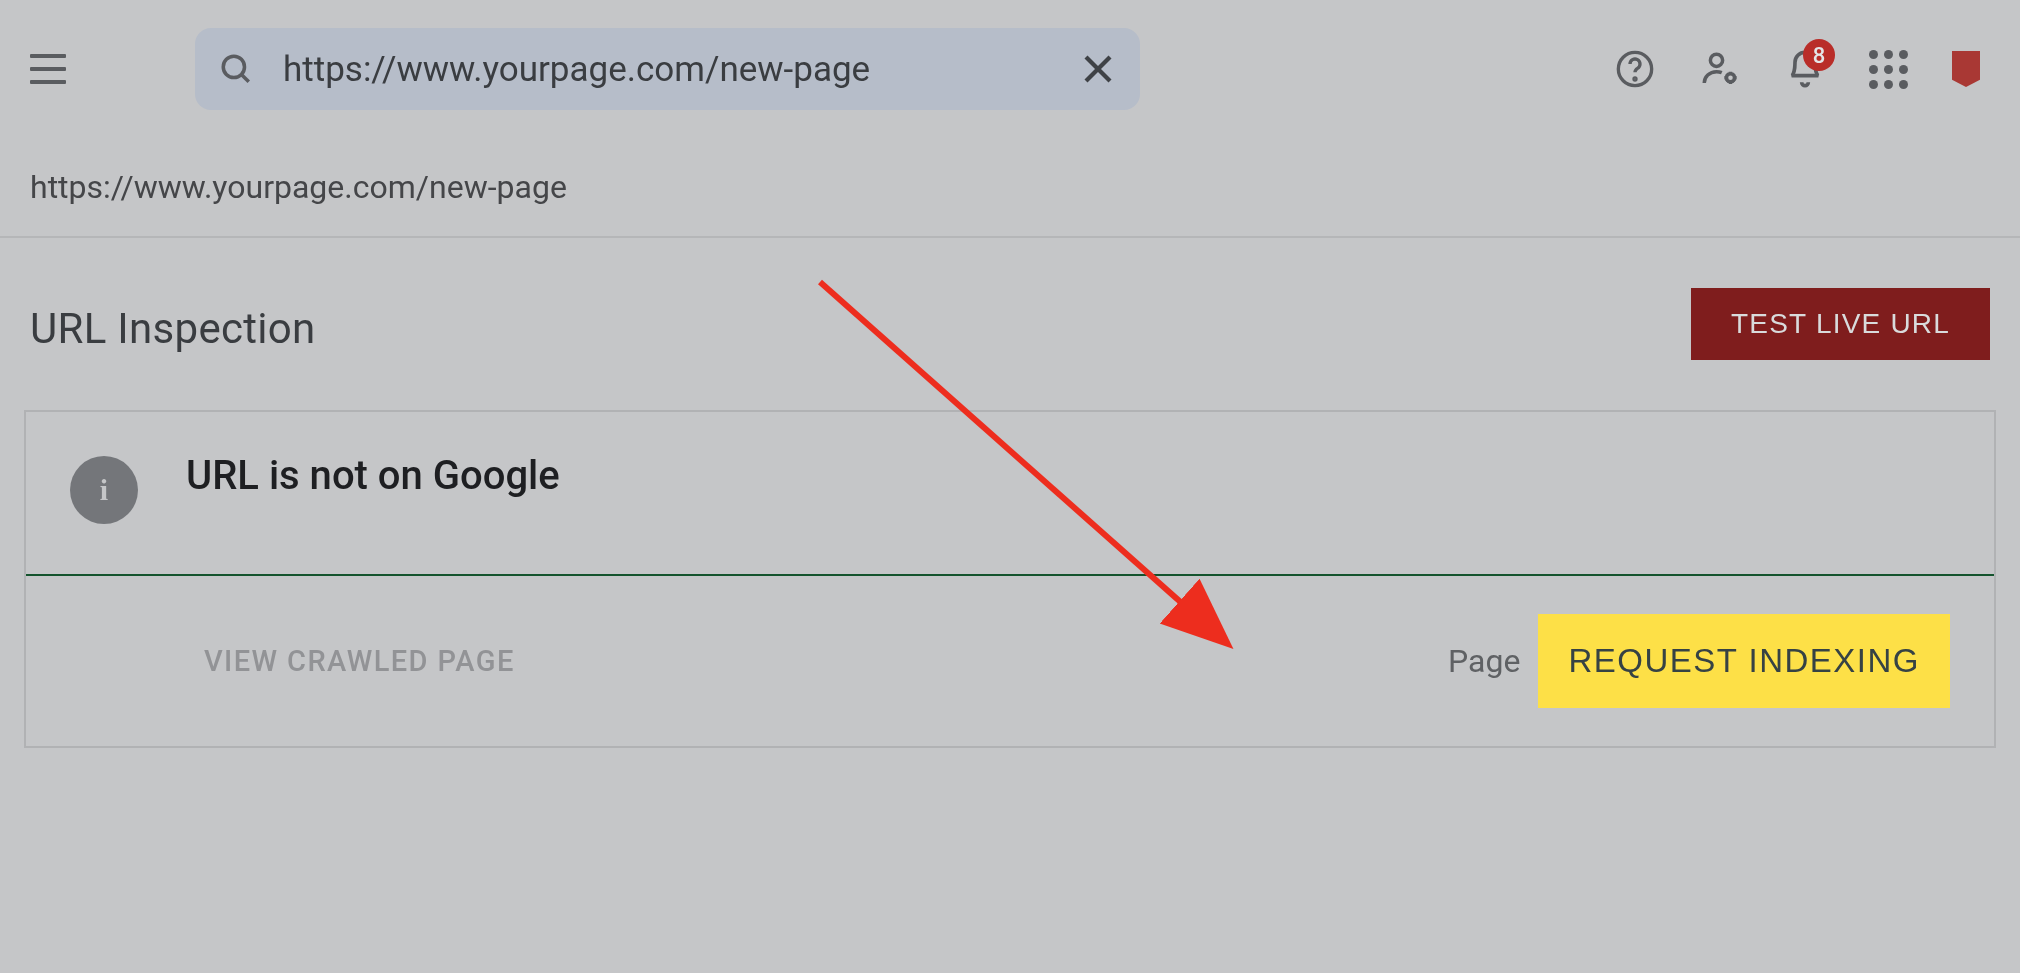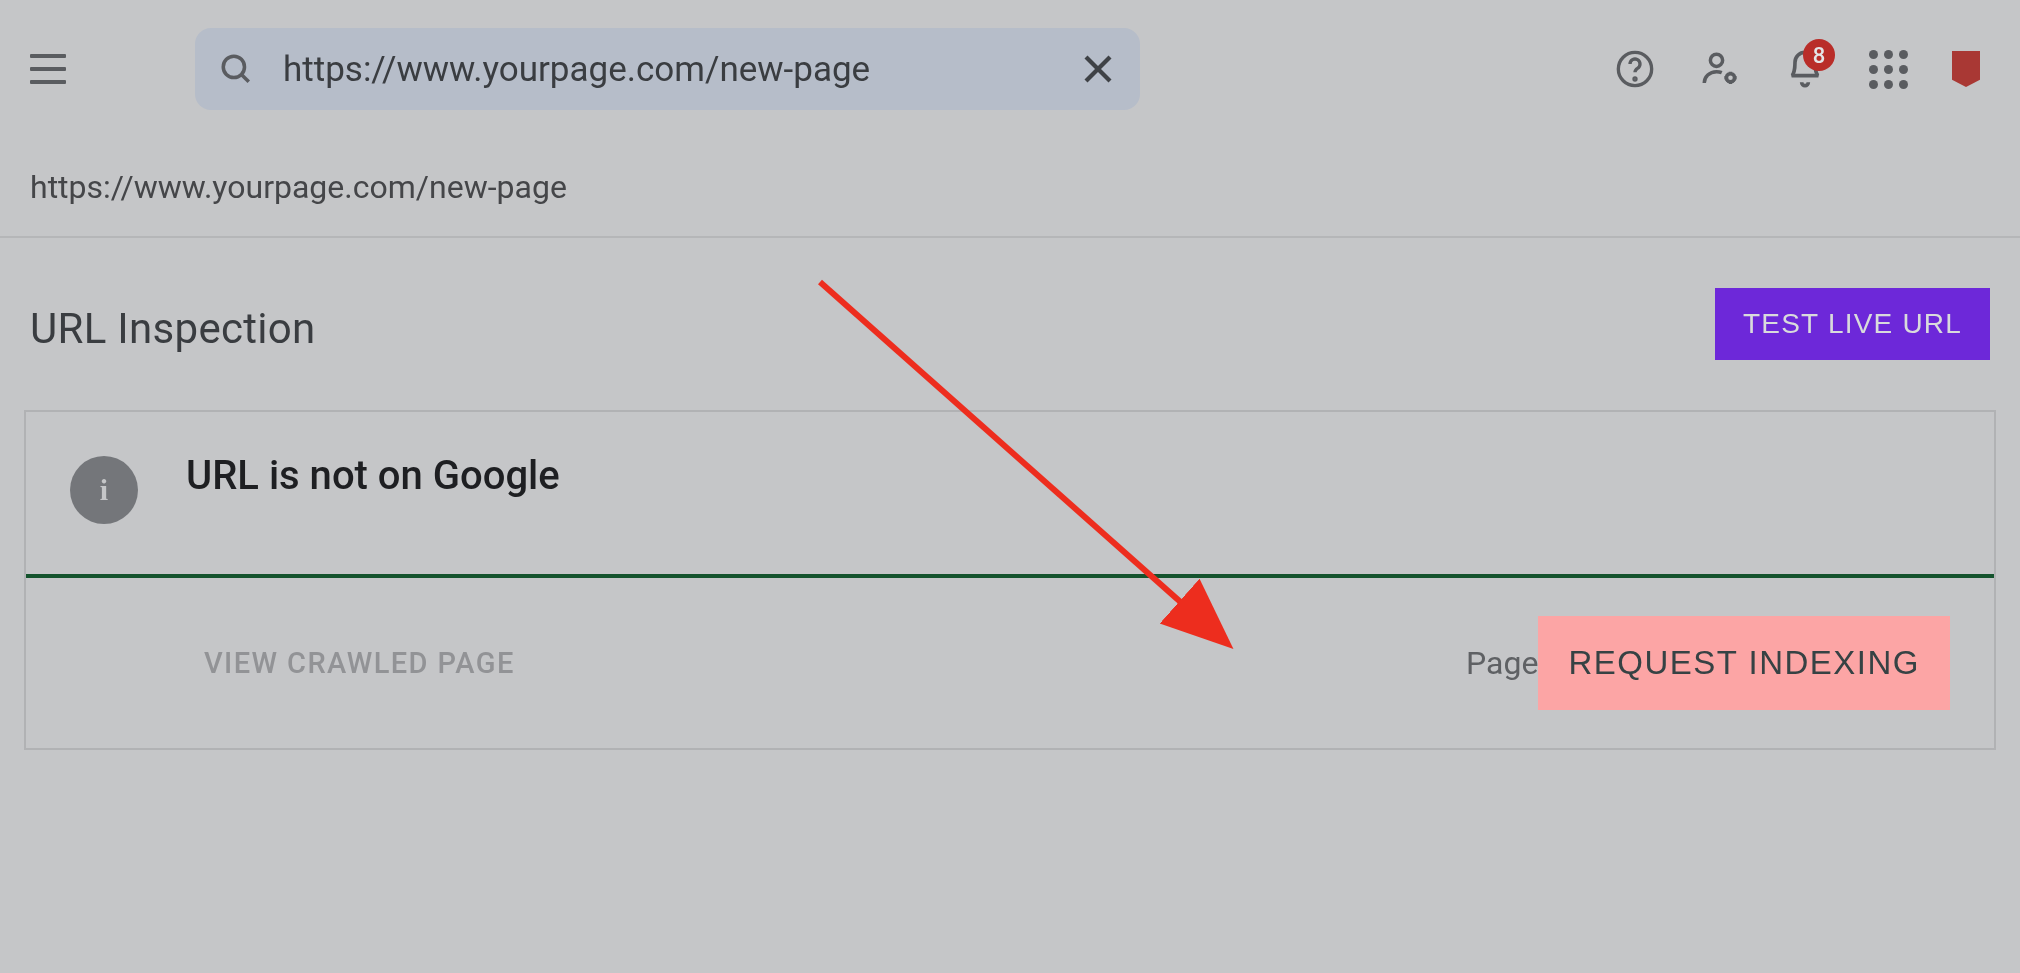--- a/index.html
+++ b/index.html
@@ -137,24 +137,24 @@
       align-items: center;
       padding: 50px 30px 50px 30px;
     }
     .section-title {
       font-size: 42px;
       color: #3a3d41;
       letter-spacing: 0.3px;
       margin-top: 9px;
     }
     .test-btn {
-      background: #6d28d9;
+      background: #7f1d1d;
       color: #d9dbdc;
       border: none;
-      padding: 20px 28px;
+      padding: 20px 40px;
       font-size: 28px;
       font-weight: 500;
       letter-spacing: 1.2px;
       cursor: pointer;
     }
     .card {
       margin: 0 24px;
       border: 2px solid #b1b2b4;
       background: #c5c6c8;
     }
@@ -193,39 +193,40 @@
     }
     .learn-more {
       text-decoration: underline;
       cursor: pointer;
     }
     .card-bottom {
       display: flex;
       justify-content: space-between;
       align-items: center;
       padding: 38px 44px 38px 178px;
-      border-top: 4px solid #14532d;
+      border-top: 2px solid #14532d;
     }
     .view-crawled {
       font-size: 29px;
       font-weight: 500;
       color: #929396;
       letter-spacing: 1.4px;
       cursor: pointer;
     }
     .bottom-right {
       display: flex;
       align-items: center;
+      gap: 18px;
     }
     .page-text {
       font-size: 32px;
       color: #5f6164;
     }
     .request-btn {
-      background: #fca5a5;
+      background: #fde047;
       color: #364244;
       border: none;
       padding: 28px 30px;
       font-size: 33px;
       font-weight: 500;
       letter-spacing: 1.5px;
       cursor: pointer;
     }
     .arrow-annotation {
       position: absolute;

